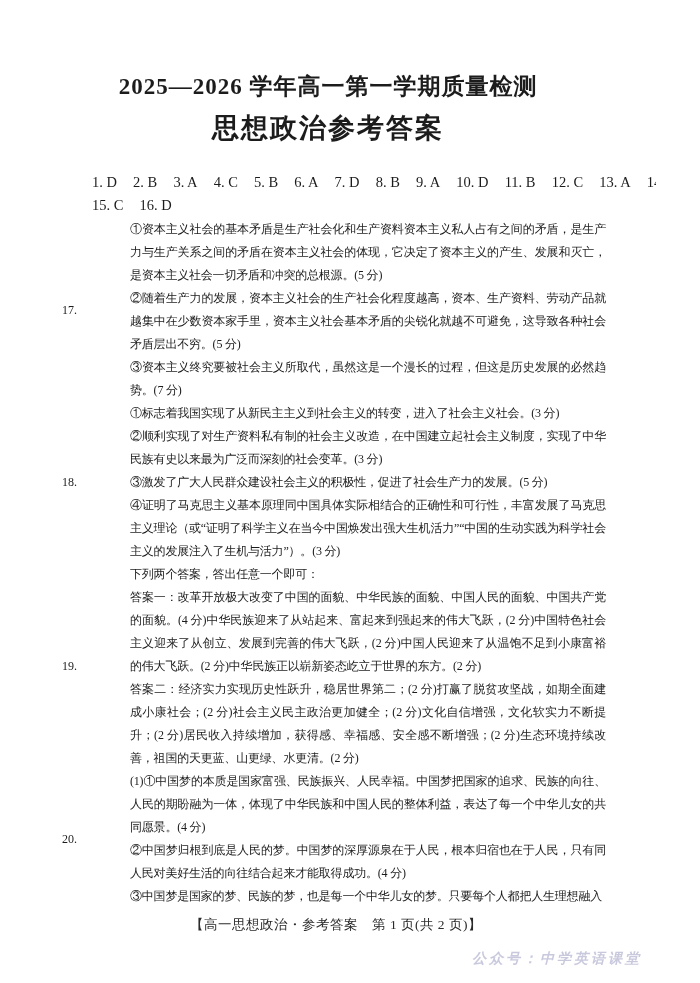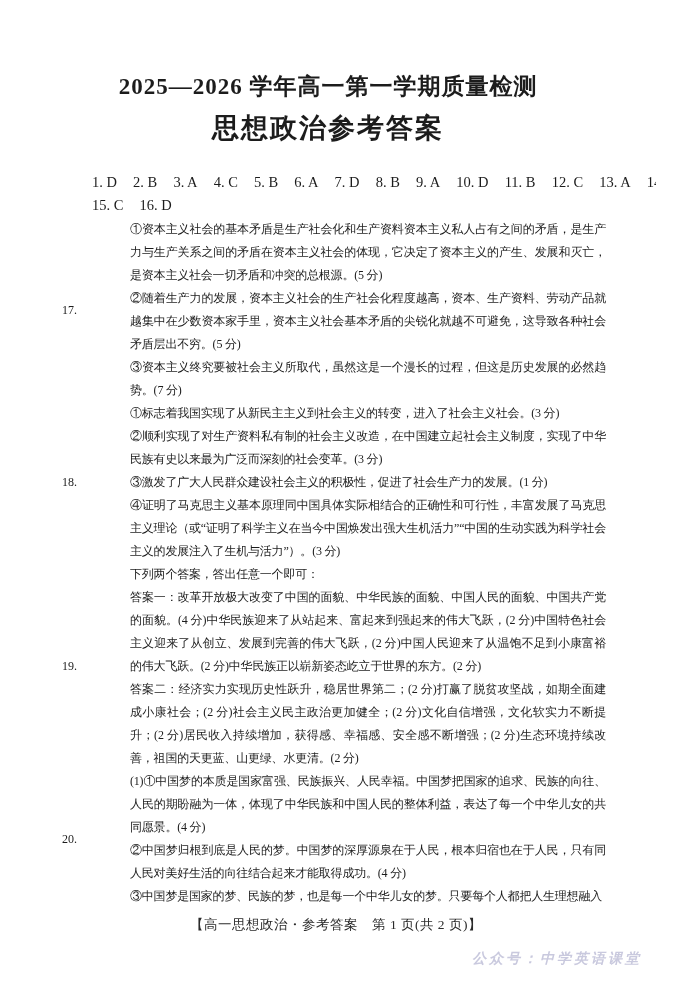--- a/index.html
+++ b/index.html
@@ -128,21 +128,21 @@
         <p>②随着生产力的发展，资本主义社会的生产社会化程度越高，资本、生产资料、劳动产品就越集中在少数资本家手里，资本主义社会基本矛盾的尖锐化就越不可避免，这导致各种社会矛盾层出不穷。(5 分)</p>
         <p>③资本主义终究要被社会主义所取代，虽然这是一个漫长的过程，但这是历史发展的必然趋势。(7 分)</p>
       </div>
     </div>
 
     <div class="question">
       <span class="qnum">18.</span>
       <div class="qbody">
         <p>①标志着我国实现了从新民主主义到社会主义的转变，进入了社会主义社会。(3 分)</p>
         <p>②顺利实现了对生产资料私有制的社会主义改造，在中国建立起社会主义制度，实现了中华民族有史以来最为广泛而深刻的社会变革。(3 分)</p>
-        <p>③激发了广大人民群众建设社会主义的积极性，促进了社会生产力的发展。(1 分)</p>
+        <p>③激发了广大人民群众建设社会主义的积极性，促进了社会生产力的发展。(5 分)</p>
         <p>④证明了马克思主义基本原理同中国具体实际相结合的正确性和可行性，丰富发展了马克思主义理论（或“证明了科学主义在当今中国焕发出强大生机活力”“中国的生动实践为科学社会主义的发展注入了生机与活力”）。(3 分)</p>
       </div>
     </div>
 
     <div class="question">
       <span class="qnum">19.</span>
       <div class="qbody">
         <p>下列两个答案，答出任意一个即可：</p>
         <p>答案一：改革开放极大改变了中国的面貌、中华民族的面貌、中国人民的面貌、中国共产党的面貌。(4 分)中华民族迎来了从站起来、富起来到强起来的伟大飞跃，(2 分)中国特色社会主义迎来了从创立、发展到完善的伟大飞跃，(2 分)中国人民迎来了从温饱不足到小康富裕的伟大飞跃。(2 分)中华民族正以崭新姿态屹立于世界的东方。(2 分)</p>
         <p>答案二：经济实力实现历史性跃升，稳居世界第二；(2 分)打赢了脱贫攻坚战，如期全面建成小康社会；(2 分)社会主义民主政治更加健全；(2 分)文化自信增强，文化软实力不断提升；(2 分)居民收入持续增加，获得感、幸福感、安全感不断增强；(2 分)生态环境持续改善，祖国的天更蓝、山更绿、水更清。(2 分)</p>

